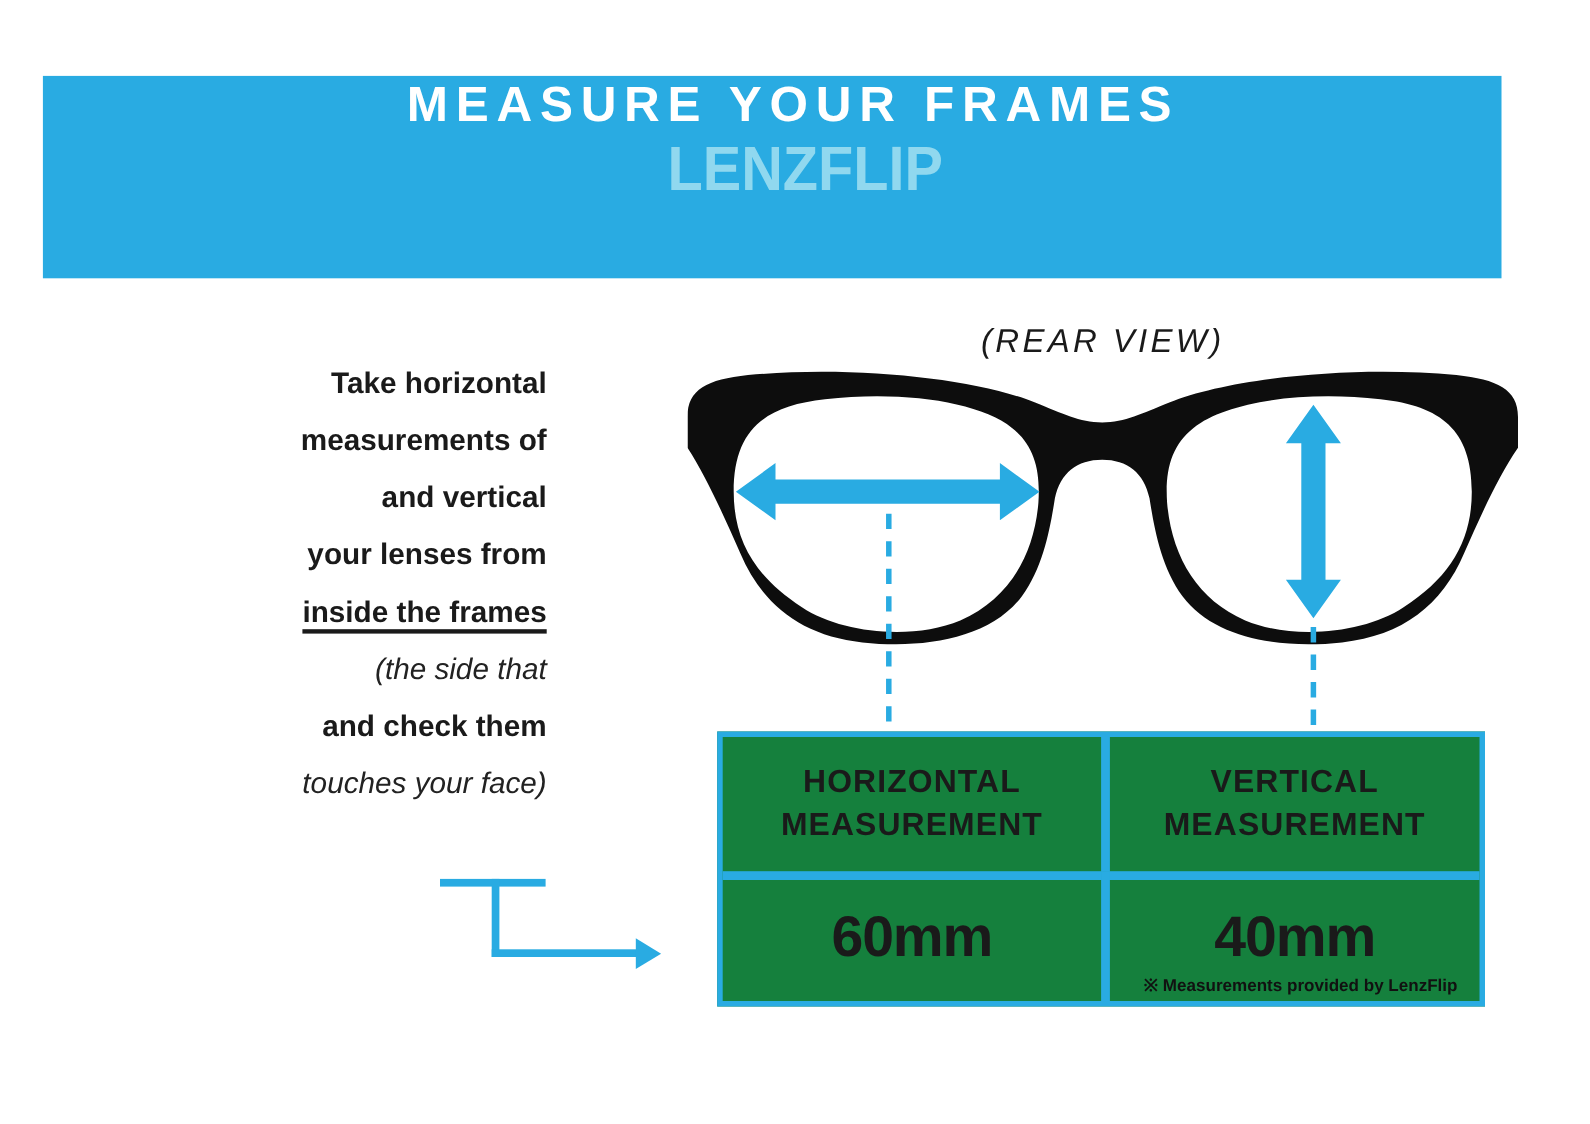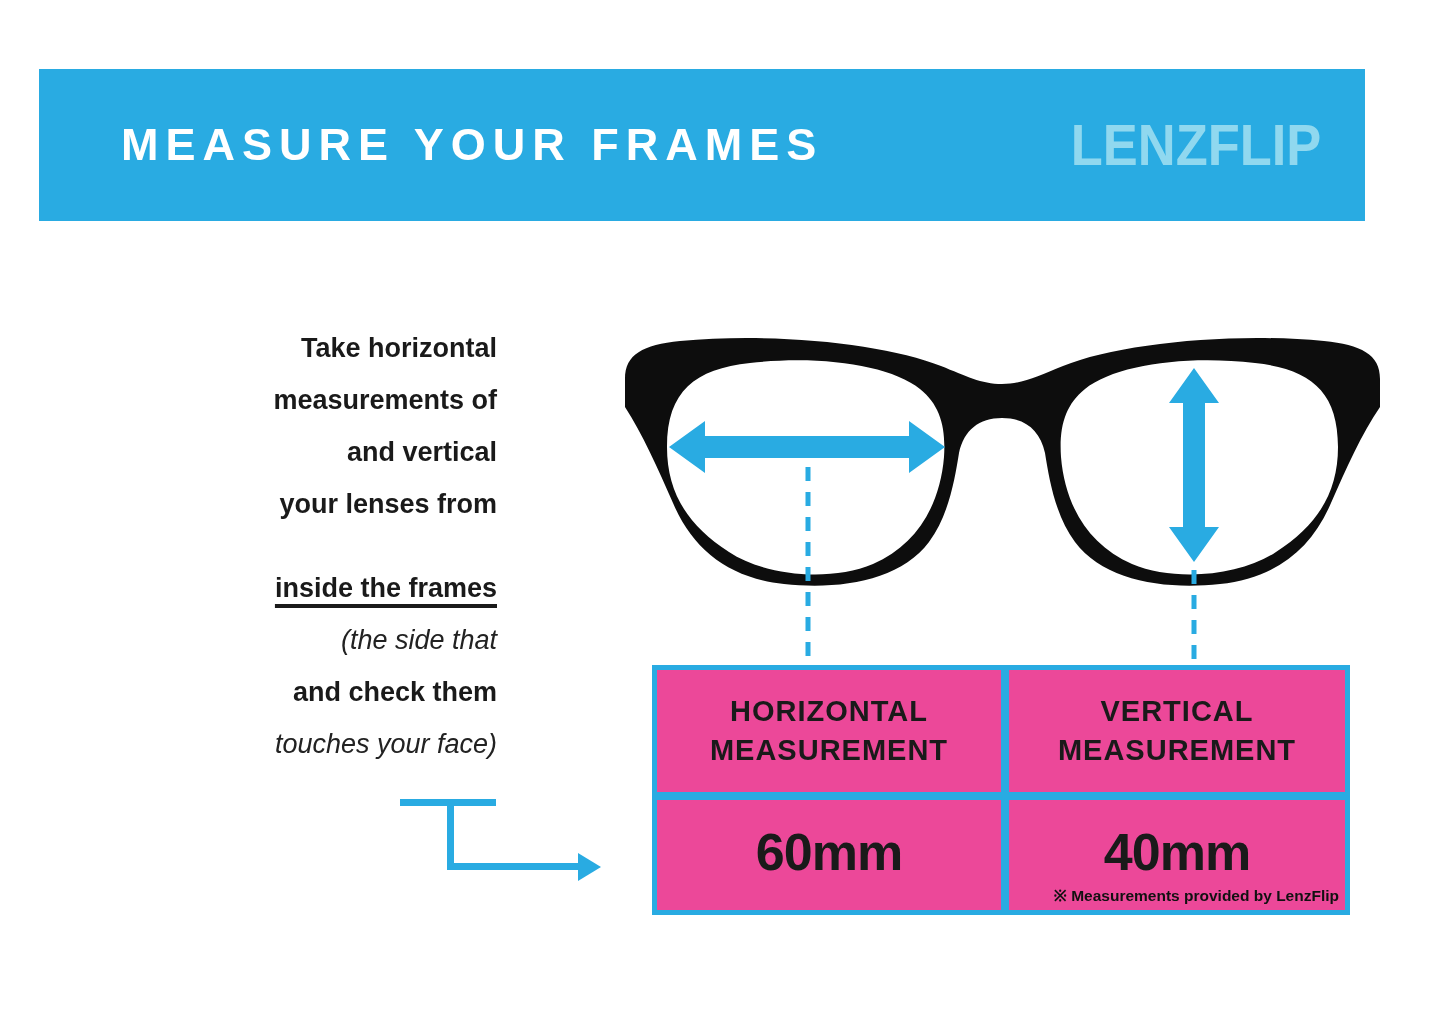--- a/index.html
+++ b/index.html
@@ -12,24 +12,25 @@
   body{font-family:"Liberation Sans", sans-serif;}
   .page{
     position:relative;
     width:1445px;height:1022px;
     background:#fff;
     overflow:hidden;
   }
 
   
   .header-band{
-    position:absolute;left:39px;top:69px;width:1326px;height:152px;
+    position:absolute;left:39px;top:69px;width:1326px;height:184px;
     background:var(--cyan);
-    display:flex;align-items:center;justify-content:space-between;
+    display:flex;align-items:center;justify-content:flex-start;
     padding:0 44px 0 82px;
+    flex-direction:column;
   }
   .header-title{
     color:#fff;font-size:45px;font-weight:bold;letter-spacing:7px;
     white-space:nowrap;
   }
   .logo{
     color:var(--logo-blue);font-size:57px;font-weight:bold;letter-spacing:0px;
     transform:scaleX(.92);transform-origin:right center;white-space:nowrap;
   }
 
@@ -38,21 +39,20 @@
     position:absolute;left:140px;top:322px;width:357px;
     text-align:right;color:var(--ink);
     font-size:27px;line-height:52px;font-weight:bold;
   }
   .iline{white-space:nowrap;}
   .iline[data-style="italic"]{font-weight:normal;font-style:italic;color:#222;}
   .iline[data-style="bold-underline"]{
     text-decoration:underline;
     text-decoration-thickness:4px;
     text-underline-offset:7px;
-    margin-top:32px;
   }
 
   
   .rear-view{
     position:absolute;left:625px;top:294px;width:755px;
     text-align:center;font-style:italic;font-size:30px;letter-spacing:3px;
     color:var(--ink);font-weight:normal;
   }
 
   
@@ -73,38 +73,38 @@
     position:absolute;left:578px;top:853px;width:0;height:0;background:none;
     border-top:14px solid transparent;border-bottom:14px solid transparent;
     border-left:23px solid var(--cyan);
   }
 
   
   .mtable{
     position:absolute;left:652px;top:665px;width:698px;height:250px;
     border:5px solid var(--cyan);
     display:grid;grid-template-columns:1fr 1fr;grid-template-rows:122px 1fr;
-    background:#ec4899;
+    background:#15803d;
   }
   .mcell{
     display:flex;flex-direction:column;align-items:center;justify-content:center;
     color:var(--ink);position:relative;
   }
   .mcell.col2{border-left:8px solid var(--cyan);}
   .mcell.row2{border-top:8px solid var(--cyan);}
   .mhead{
     font-weight:bold;font-size:29px;line-height:39px;letter-spacing:1px;
     text-align:center;
   }
   .mval{
     font-weight:bold;font-size:52px;letter-spacing:-1px;line-height:1;
     padding-bottom:6px;
   }
   .mnote{
-    position:absolute;right:6px;bottom:4px;
+    position:absolute;right:20px;bottom:4px;
     font-size:15.5px;font-weight:bold;color:#111;white-space:nowrap;
   }
 </style>
 </head>
 <body>
 
 <div class="page">
 
   <div class="header-band">
     <div class="header-title">MEASURE YOUR FRAMES</div>
@@ -115,20 +115,21 @@
     <div class="iline" data-style="bold">Take horizontal</div>
     <div class="iline" data-style="bold">measurements of</div>
     <div class="iline" data-style="bold">and vertical</div>
     <div class="iline" data-style="bold">your lenses from</div>
     <div class="iline" data-style="bold-underline">inside the frames</div>
     <div class="iline" data-style="italic">(the side that</div>
     <div class="iline" data-style="bold">and check them</div>
     <div class="iline" data-style="italic">touches your face)</div>
   </div>
 
+  <div class="rear-view">(REAR VIEW)</div>
 
   <svg class="glasses" viewBox="0 0 755 332" xmlns="http://www.w3.org/2000/svg">
 
     <path class="frame" d="
       M 55 4
       C 150 -5 262 7 316 29
       C 341 39 356 47 377 47
       C 398 47 413 39 438 29
       C 492 7 604 -5 699 4
       C 736 8 755 17 755 42

